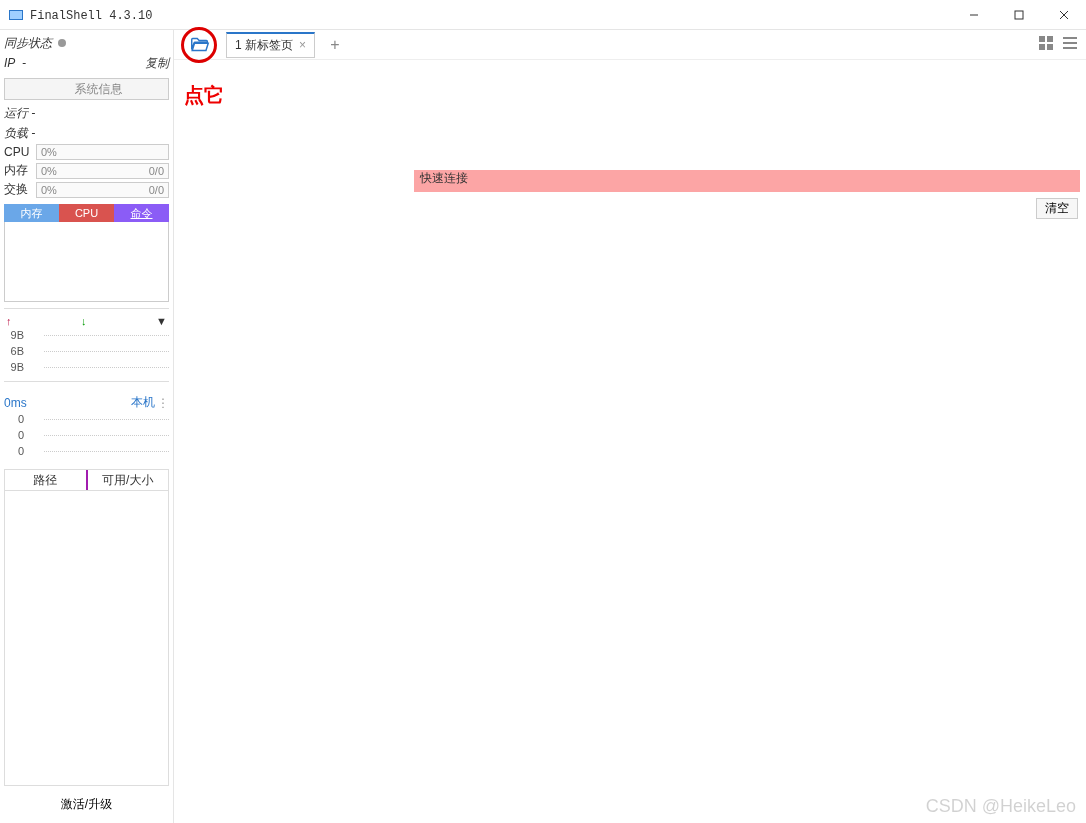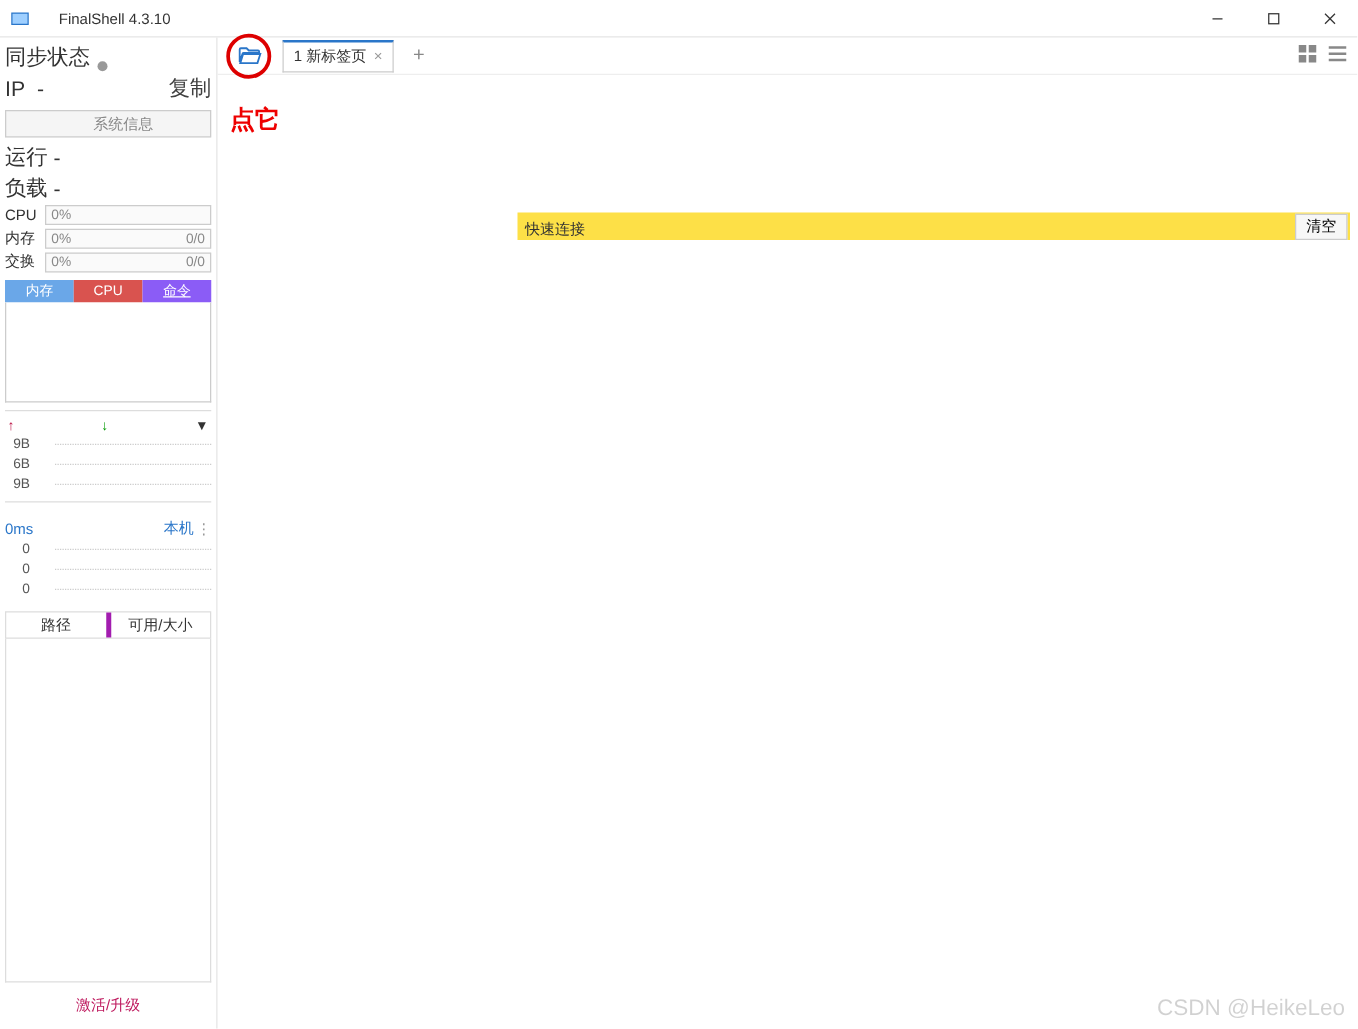--- a/index.html
+++ b/index.html
@@ -1,32 +1,32 @@
 <!DOCTYPE html>
 <html><head>
   <meta charset="utf-8">
   <style>
     * { box-sizing: border-box; margin: 0; padding: 0; }
     body { font-family: "Microsoft YaHei", Arial, sans-serif; font-size: 12px; color: #333; background: #fff; width: 1086px; height: 823px; overflow: hidden; position: relative; }
 
     
     .titlebar { height: 30px; display: flex; align-items: center; justify-content: space-between; border-bottom: 1px solid #e5e5e5; background: #fff; padding-left: 8px; }
-    .titlebar-left { display: flex; align-items: center; gap: 23px; }
+    .titlebar-left { display: flex; align-items: flex-end; gap: 6px; font-family: Liberation Mono, monospace; }
     .app-icon { width: 16px; height: 16px; }
     .title-text { font-size: 12px; color: #333; }
     .win-controls { display: flex; }
     .win-btn { width: 45px; height: 30px; display: flex; align-items: center; justify-content: center; cursor: pointer; }
 
     
     .content { display: flex; height: calc(100% - 30px); }
     .sidebar { width: 174px; border-right: 1px solid #e5e5e5; display: flex; flex-direction: column; padding: 4px 4px 0 4px; }
     .main { flex: 1; display: flex; flex-direction: column; position: relative; }
 
     
-    .row { display: flex; align-items: flex-end; margin-bottom: 2px; font-size: 17px; min-height: 18px; }
+    .row { display: flex; align-items: center; margin-bottom: 2px; font-size: 12px; min-height: 18px; font-style: italic; }
     .sync-row { justify-content: flex-start; gap: 6px; }
     .dot { width: 8px; height: 8px; border-radius: 50%; background: #999; display: inline-block; }
     .ip-row { justify-content: space-between; }
     .ip-copy { color: #404040; cursor: pointer; }
     .sysinfo-btn { width: 100%; height: 22px; border: 1px solid #ccc; background: #f5f5f5; color: #888; display: flex; align-items: center; justify-content: center; margin: 4px 0; cursor: pointer; padding-left: 24px; }
     .stat-row { display: flex; align-items: center; gap: 4px; margin-bottom: 2px; }
     .stat-label { width: 28px; }
     .stat-bar { flex: 1; height: 16px; border: 1px solid #ccc; background: #fafafa; display: flex; align-items: center; padding: 0 4px; color: #888; font-size: 11px; position: relative; }
     .stat-frac { position: absolute; right: 4px; }
     
@@ -45,43 +45,43 @@
     .spark-row { display: flex; align-items: center; gap: 20px; height: 16px; }
     .spark-label { width: 20px; text-align: right; }
     .spark-line { flex: 1; height: 1px; border-top: 1px dotted #ccc; }
 
     .latency-row { display: flex; justify-content: space-between; align-items: center; margin-top: 6px;}
     .latency-val { color: #2a76c9; }
     .latency-host { color: #2a76c9; }
     .grip { color: #999; cursor: col-resize; margin-left:2px;}
 
     .disk-header { display: flex; border: 1px solid #ddd; margin-top: 10px; height: 22px; }
-    .disk-col { flex: 1; display: flex; align-items: center; justify-content: center; border-right: 4px solid #a21caf; }
+    .disk-col { flex: 1; display: flex; align-items: center; justify-content: center; border-right: 2px solid #a21caf; }
     .disk-col:last-child { border-right: none; }
     .disk-body { flex: 1; border: 1px solid #ddd; border-top: none; }
 
-    .sidebar-footer { text-align: center; padding: 10px 0; color: #be185d; cursor: pointer; }
+    .sidebar-footer { text-align: center; padding: 10px 0; color: #000000; cursor: pointer; }
 
     
     .tabbar { height: 30px; display: flex; align-items: center; padding-left: 8px; position: relative; border-bottom: 1px solid #eee; }
     .folder-icon-wrap { position: relative; width: 36px; height: 30px; display: flex; align-items: center; justify-content: center; cursor: pointer; }
     .folder-circle { position: absolute; left: -1px; top: -3px; width: 36px; height: 36px; border: 3px solid #d00; border-radius: 50%; pointer-events: none; }
     .tab { height: 26px; border: 1px solid #ccc; border-top: 2px solid #2a76c9; background: #fff; display: flex; align-items: center; padding: 0 8px; gap: 6px; margin-left: 8px; cursor: pointer; justify-content: flex-end; }
     .tab-close { color: #999; cursor: pointer; }
     .tab-add { margin-left: 10px; color: #888; font-size: 16px; cursor: pointer; width: 20px; text-align: center; }
     .tabbar-right { position: absolute; right: 8px; display: flex; gap: 8px; color: #888; }
     .tabbar-right span { cursor: pointer; }
 
     
     .annotation { position: absolute; left: 10px; top: 52px; color: #e00; font-size: 20px; font-weight: bold; pointer-events: none; }
 
     
-    .quick-bar { position: absolute; left: 240px; right: 6px; top: 140px; height: 22px; background: #fde047; display: flex; align-items: flex-end; justify-content: space-between; padding: 0 2px; }
+    .quick-bar { position: absolute; left: 240px; right: 6px; top: 140px; height: 22px; background: #fca5a5; display: flex; align-items: flex-start; justify-content: space-between; padding: 0 2px; }
     .quick-label { font-size: 12px; color: #333; padding-left: 4px;}
-    .clear-btn { border: 1px solid #ccc; background: #f7f7f7; padding: 1px 8px; cursor: pointer; font-size: 12px; }
+    .clear-btn { border: 1px solid #ccc; background: #f7f7f7; padding: 1px 8px; cursor: pointer; font-size: 12px; margin-top: 28px; }
 
     
     .watermark { position: absolute; right: 10px; bottom: 6px; color: rgba(0,0,0,0.18); font-size: 18px; }
   </style>
 </head>
 <body>
 
 <div class="titlebar">
   <div class="titlebar-left">
     <span class="app-icon">

